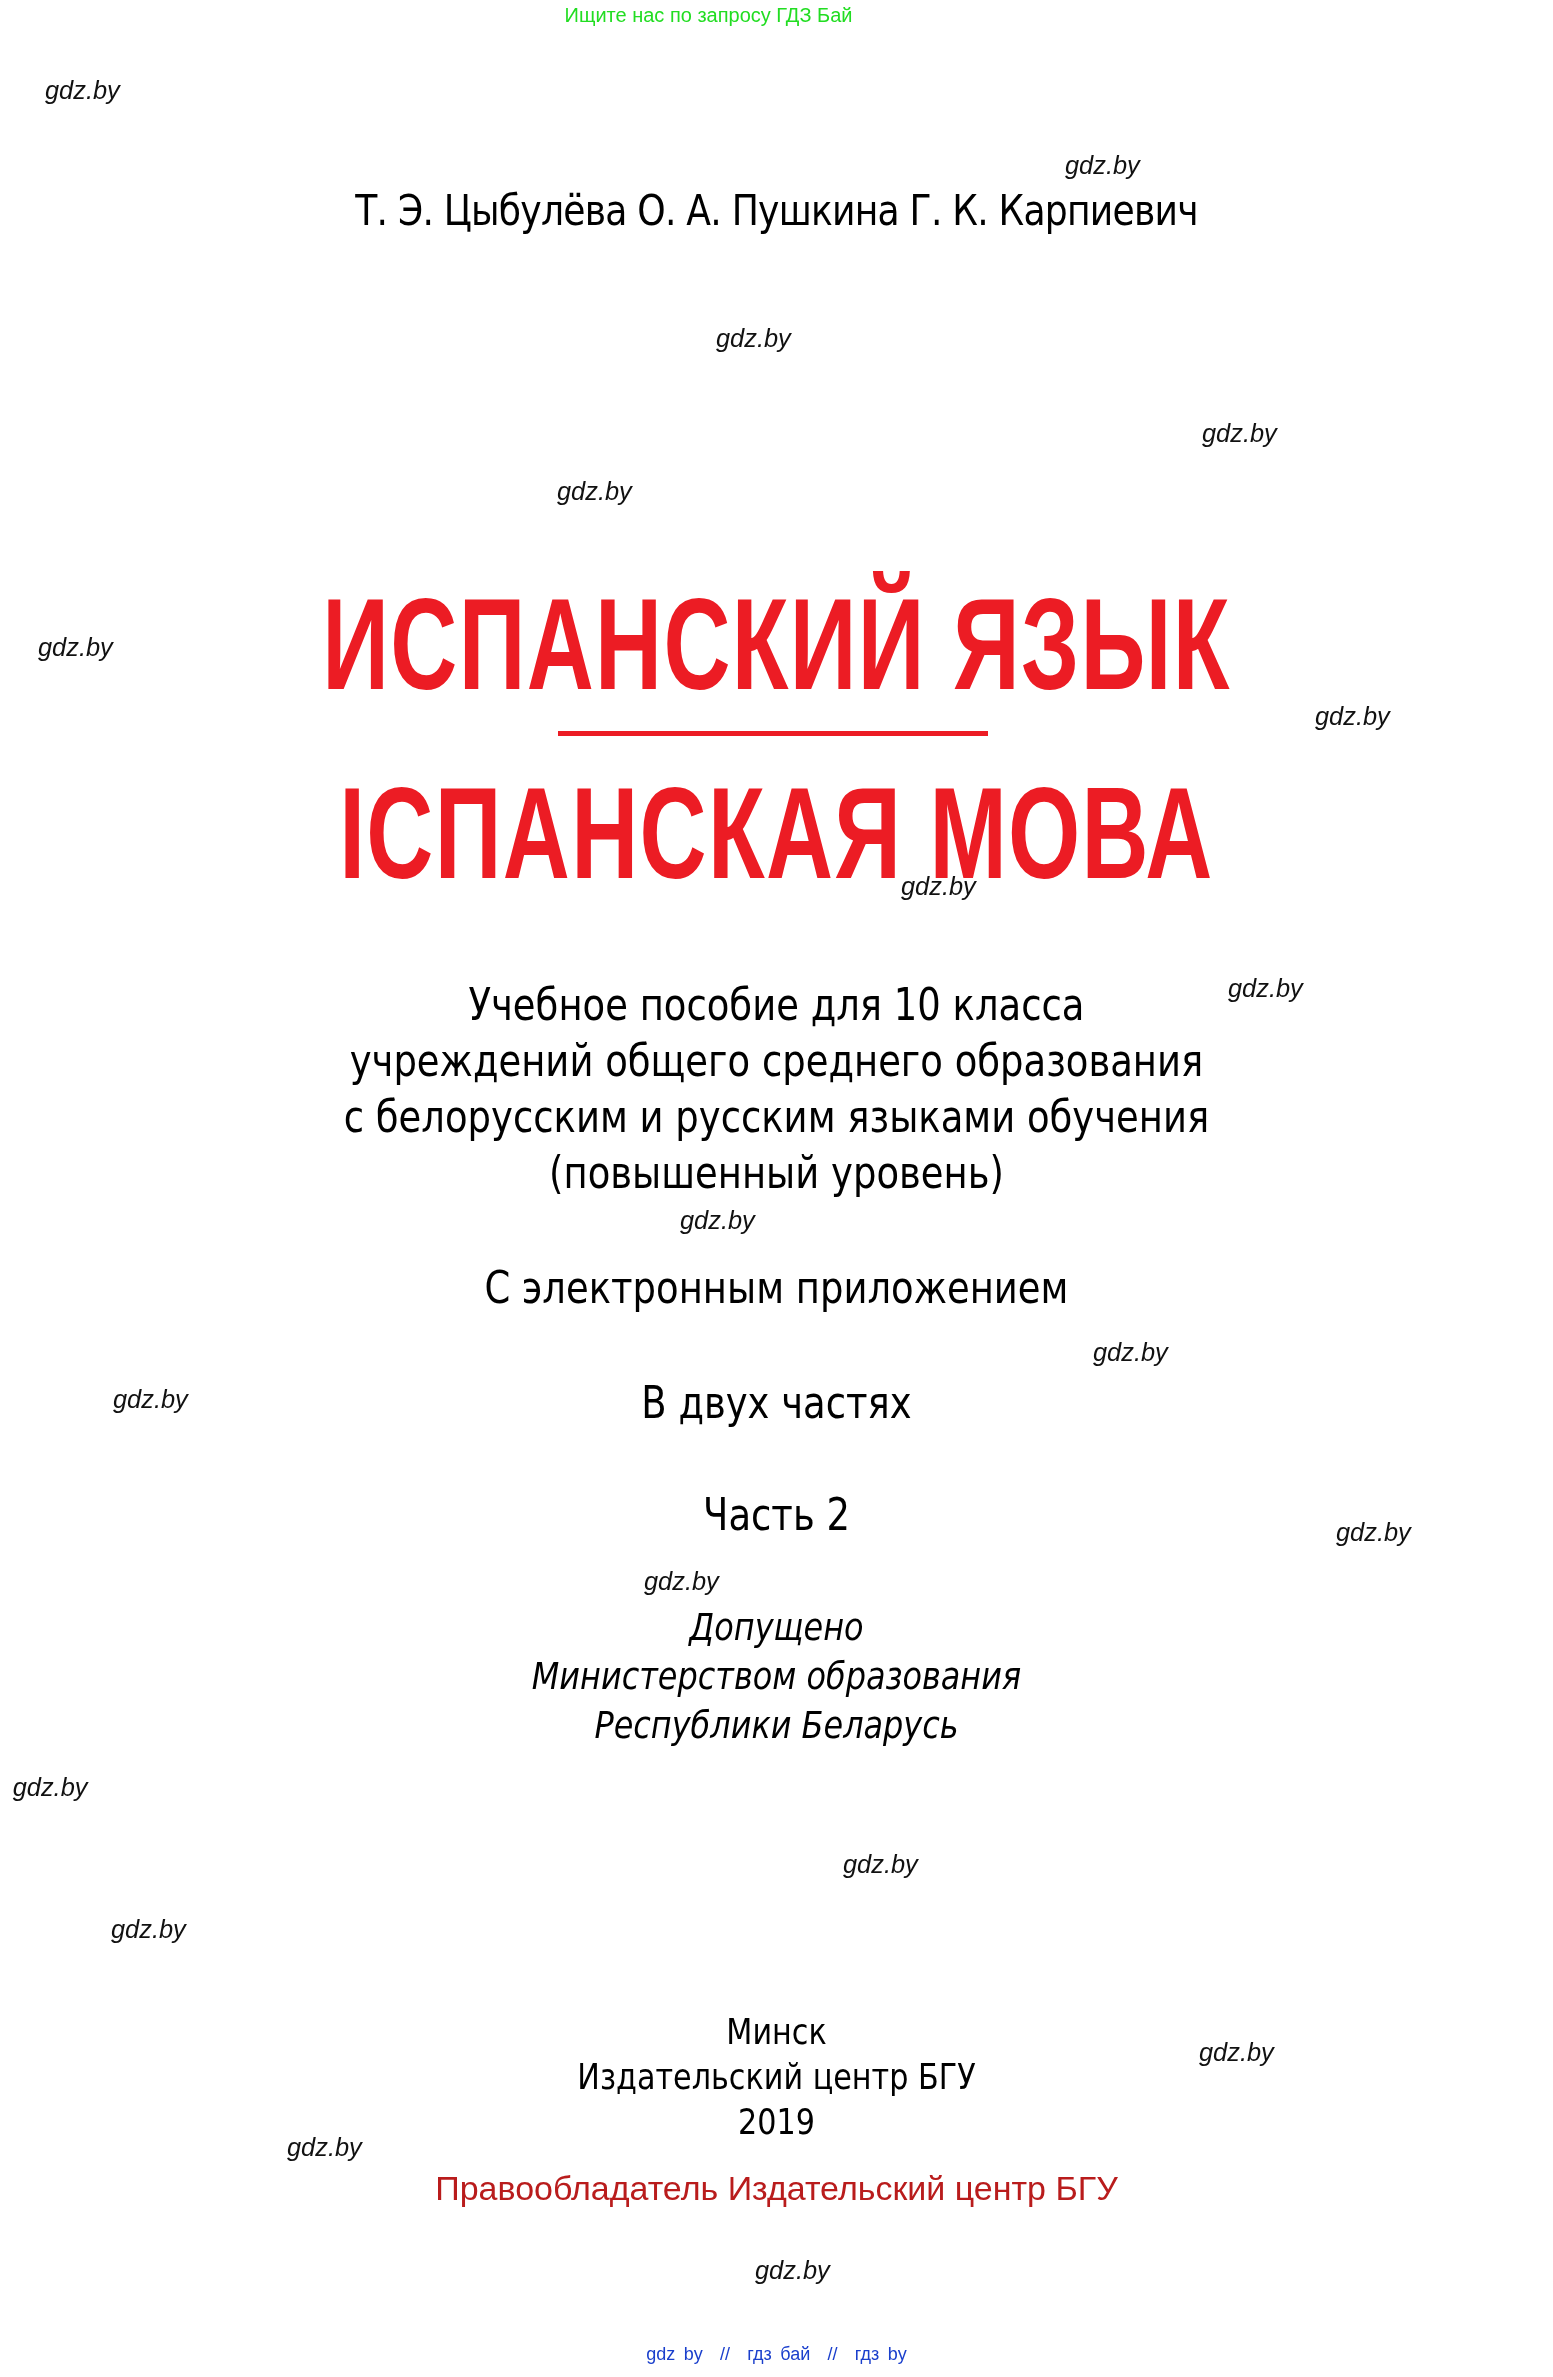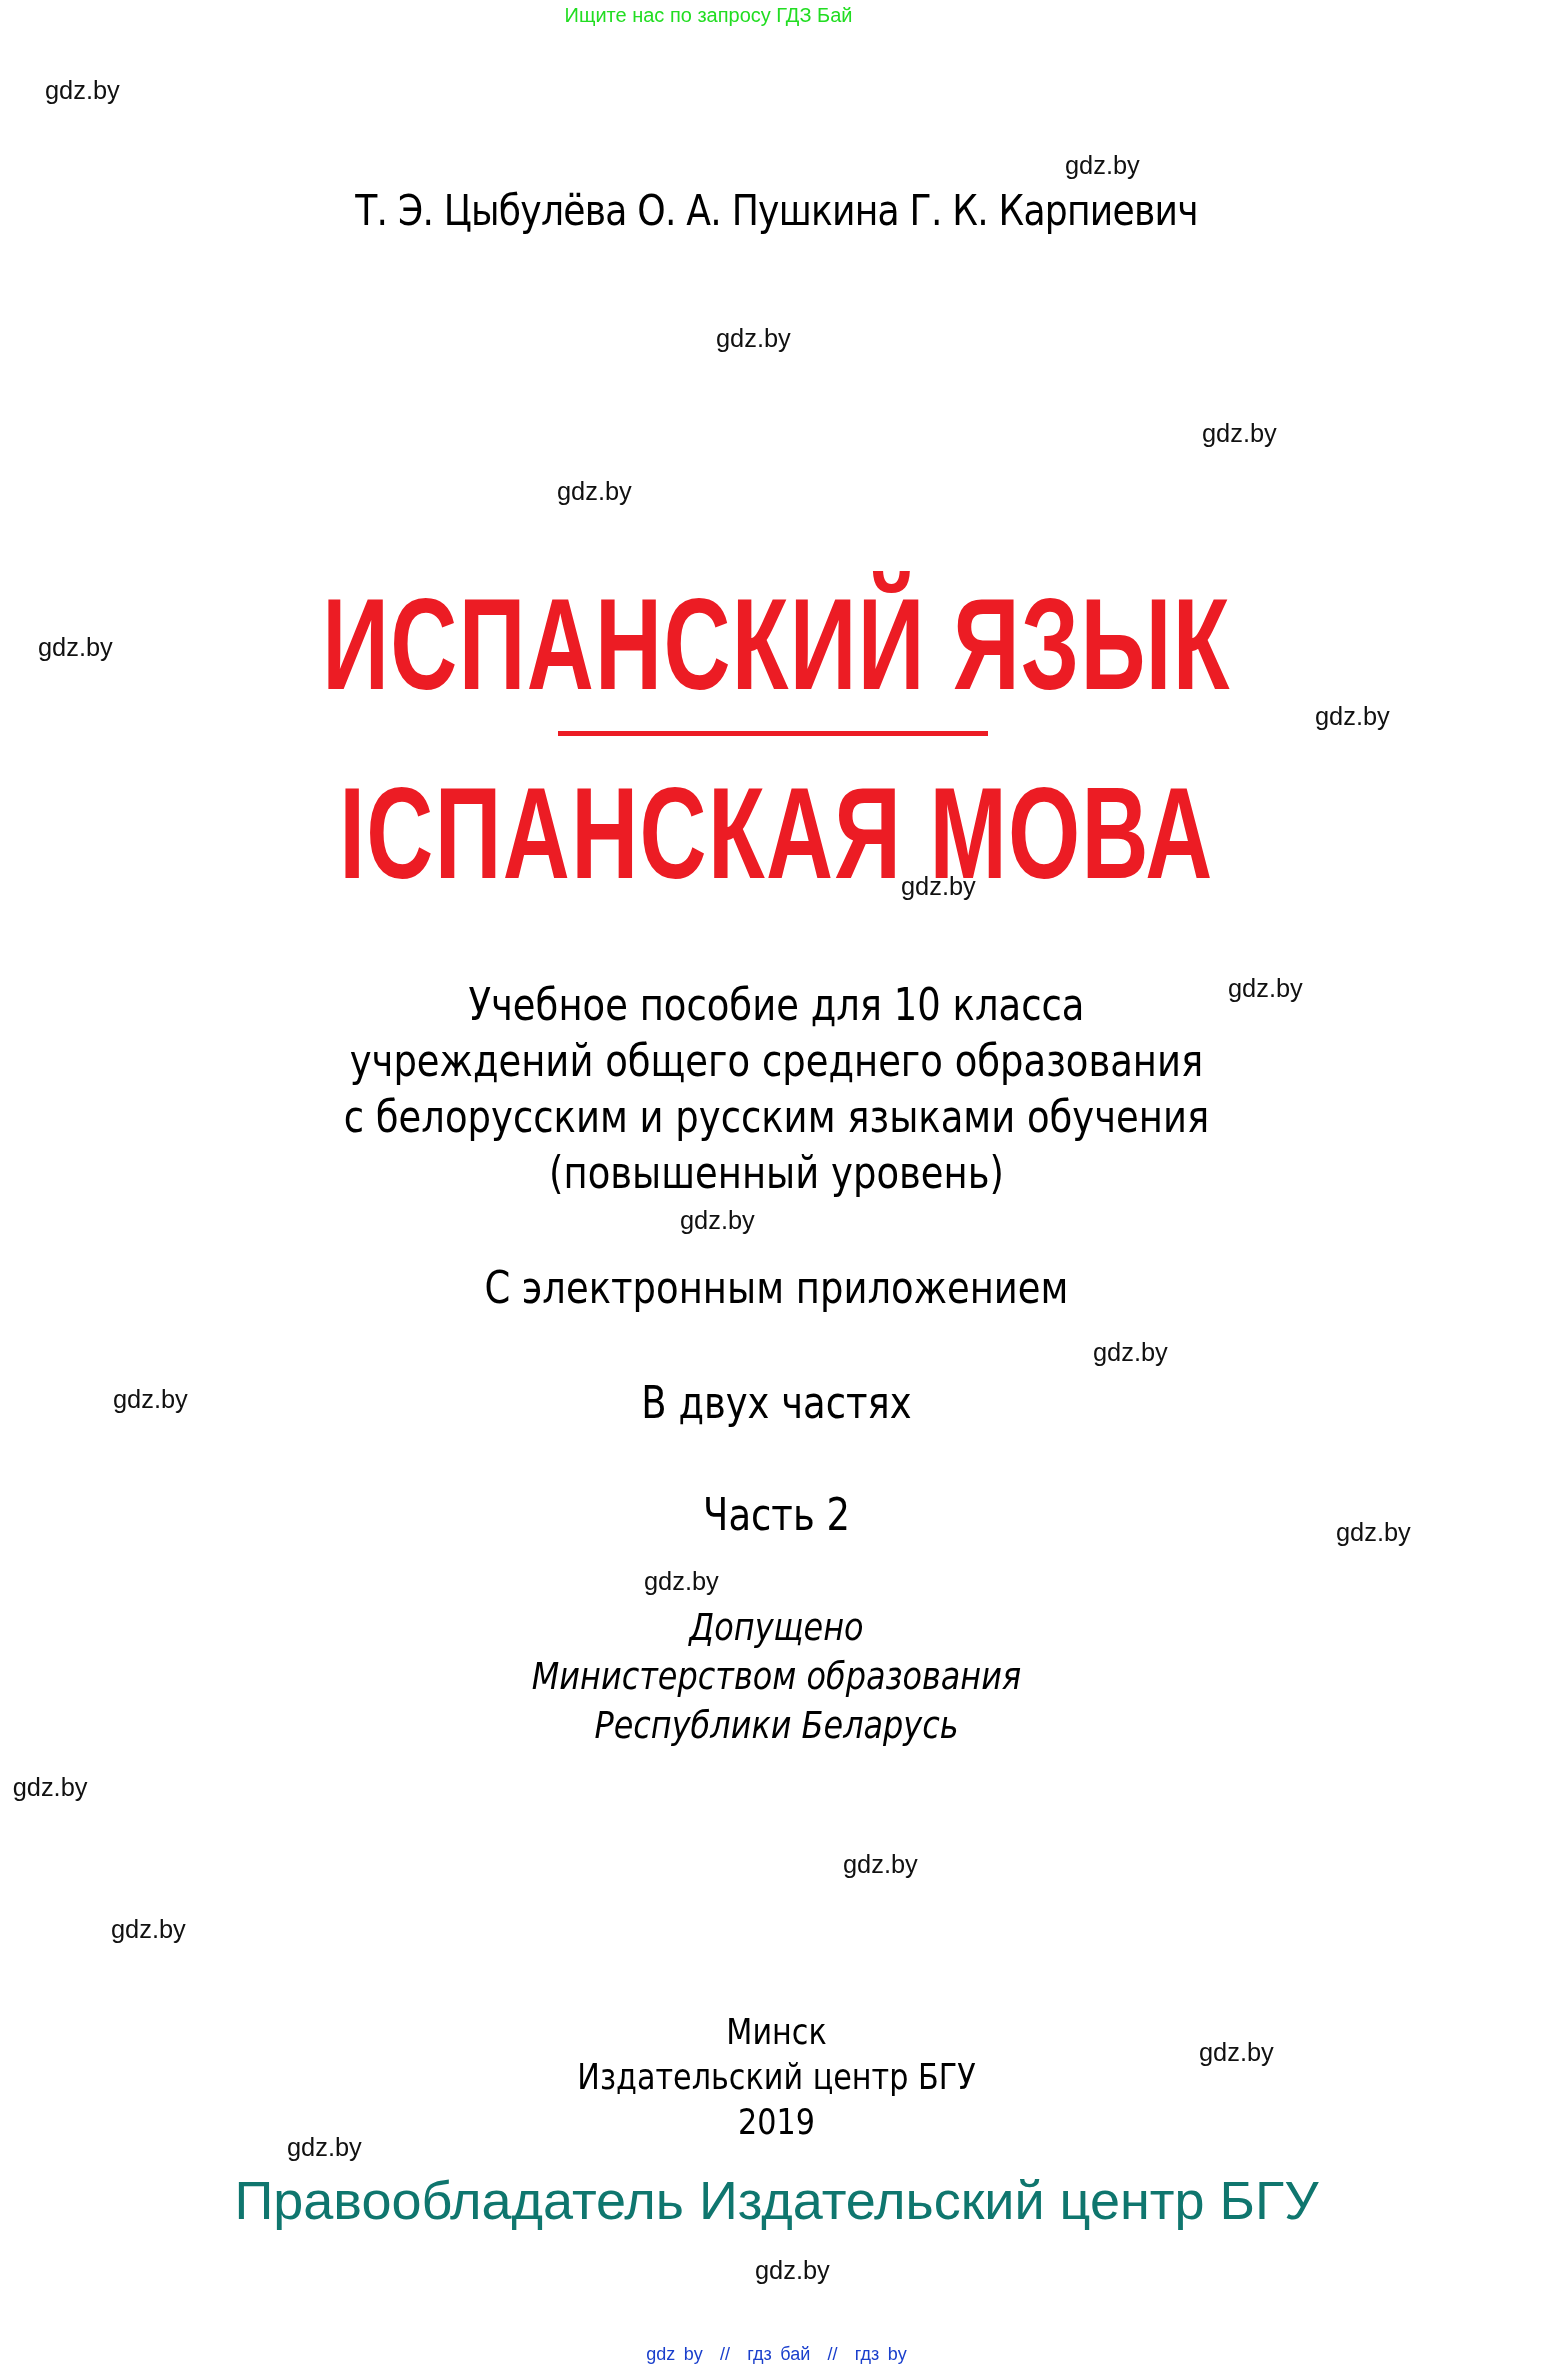--- a/index.html
+++ b/index.html
@@ -1,35 +1,35 @@
 <!DOCTYPE html>
 <html style="font-size:14.5px"><head>
 <meta charset="utf-8">
 <style>
   html, body { margin: 0; padding: 0; background: #ffffff; }
   body { width: 1553px; height: 2377px; position: relative; overflow: hidden;
          font-family: "Liberation Sans", sans-serif; color: #000; }
   .abs { position: absolute; }
   .top-banner { left: 0; width: 1417px; top: 3.6px; text-align: center;
                 font-size: 20px; color: #22dd22; }
-  .wm { font-size: 25.4px; color: #111; white-space: nowrap; }
+  .wm { font-size: 25.4px; color: #111; white-space: nowrap; font-style: italic; }
   .center { left: 0; width: 1553px; text-align: center; white-space: nowrap; }
   .authors { top: 186px; font-size: 42px; letter-spacing: -0.9px;
              font-family: "DejaVu Sans", sans-serif; transform: scaleX(0.86); transform-origin: center; }
   .title { font-family: "Liberation Sans", sans-serif; font-weight: bold; color: #ec1c24;
            font-size: 129px; letter-spacing: 1.8px; transform: scaleX(0.72); transform-origin: center; line-height: 1; }
   .title1 { top: 580px; }
   .title2 { top: 769px; }
   .rule { left: 558px; width: 430px; top: 731px; height: 4.5px; background: #ec1c24; }
   .sub { font-size: 44px; line-height: 56px; font-family: "DejaVu Sans", sans-serif;
          transform: scaleX(0.84); transform-origin: center; }
   .desc { top: 977px; }
   .line { display: block; }
   .italic { font-style: italic; font-size: 38px; line-height: 49px; }
-  .pink { font-size: 54px; color: #0f766e; }
+  .pink { font-size: 34px; color: #b91c1c; }
   .footer-links { top: 2344px; font-size: 18px; color: #1a3fcc; word-spacing: 3.6px; }
 </style>
 </head>
 <body>
 
 <div class="abs top-banner">Ищите нас по запросу ГДЗ Бай</div>
 
 <div class="abs wm" style="left:45px;top:76px">gdz.by</div>
 <div class="abs wm" style="left:1065px;top:151px">gdz.by</div>
 <div class="abs wm" style="left:716px;top:324px">gdz.by</div>

